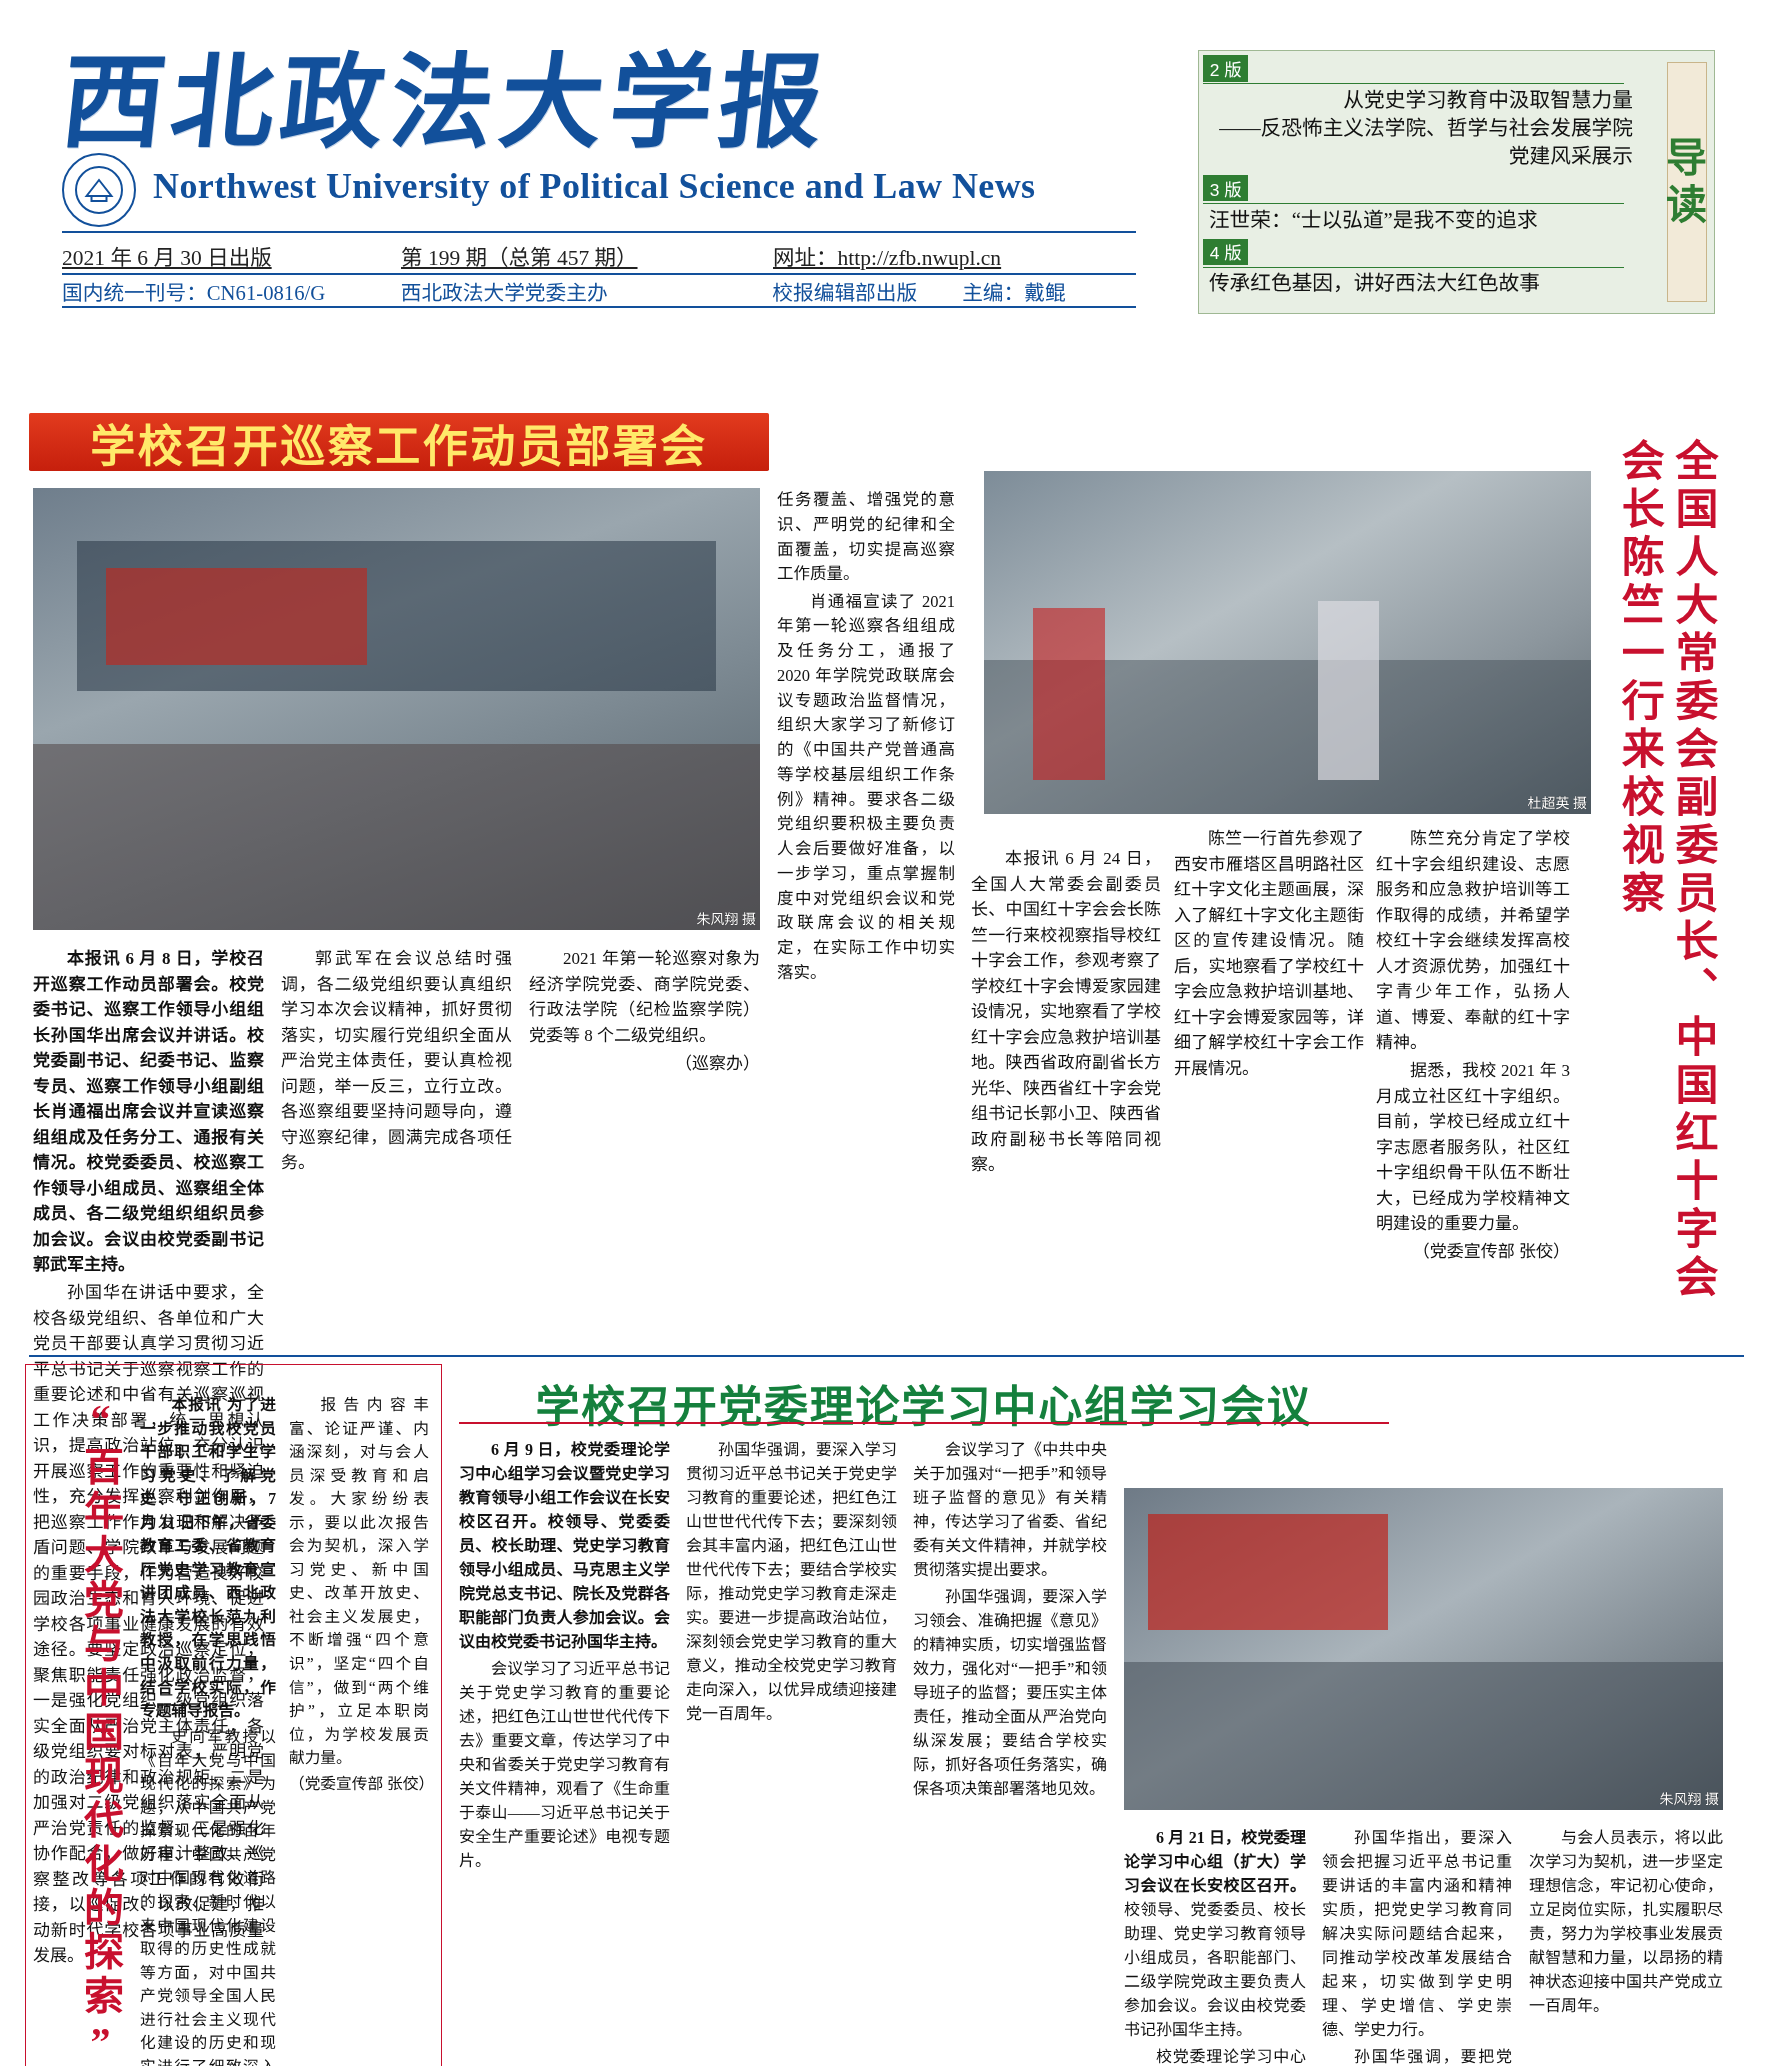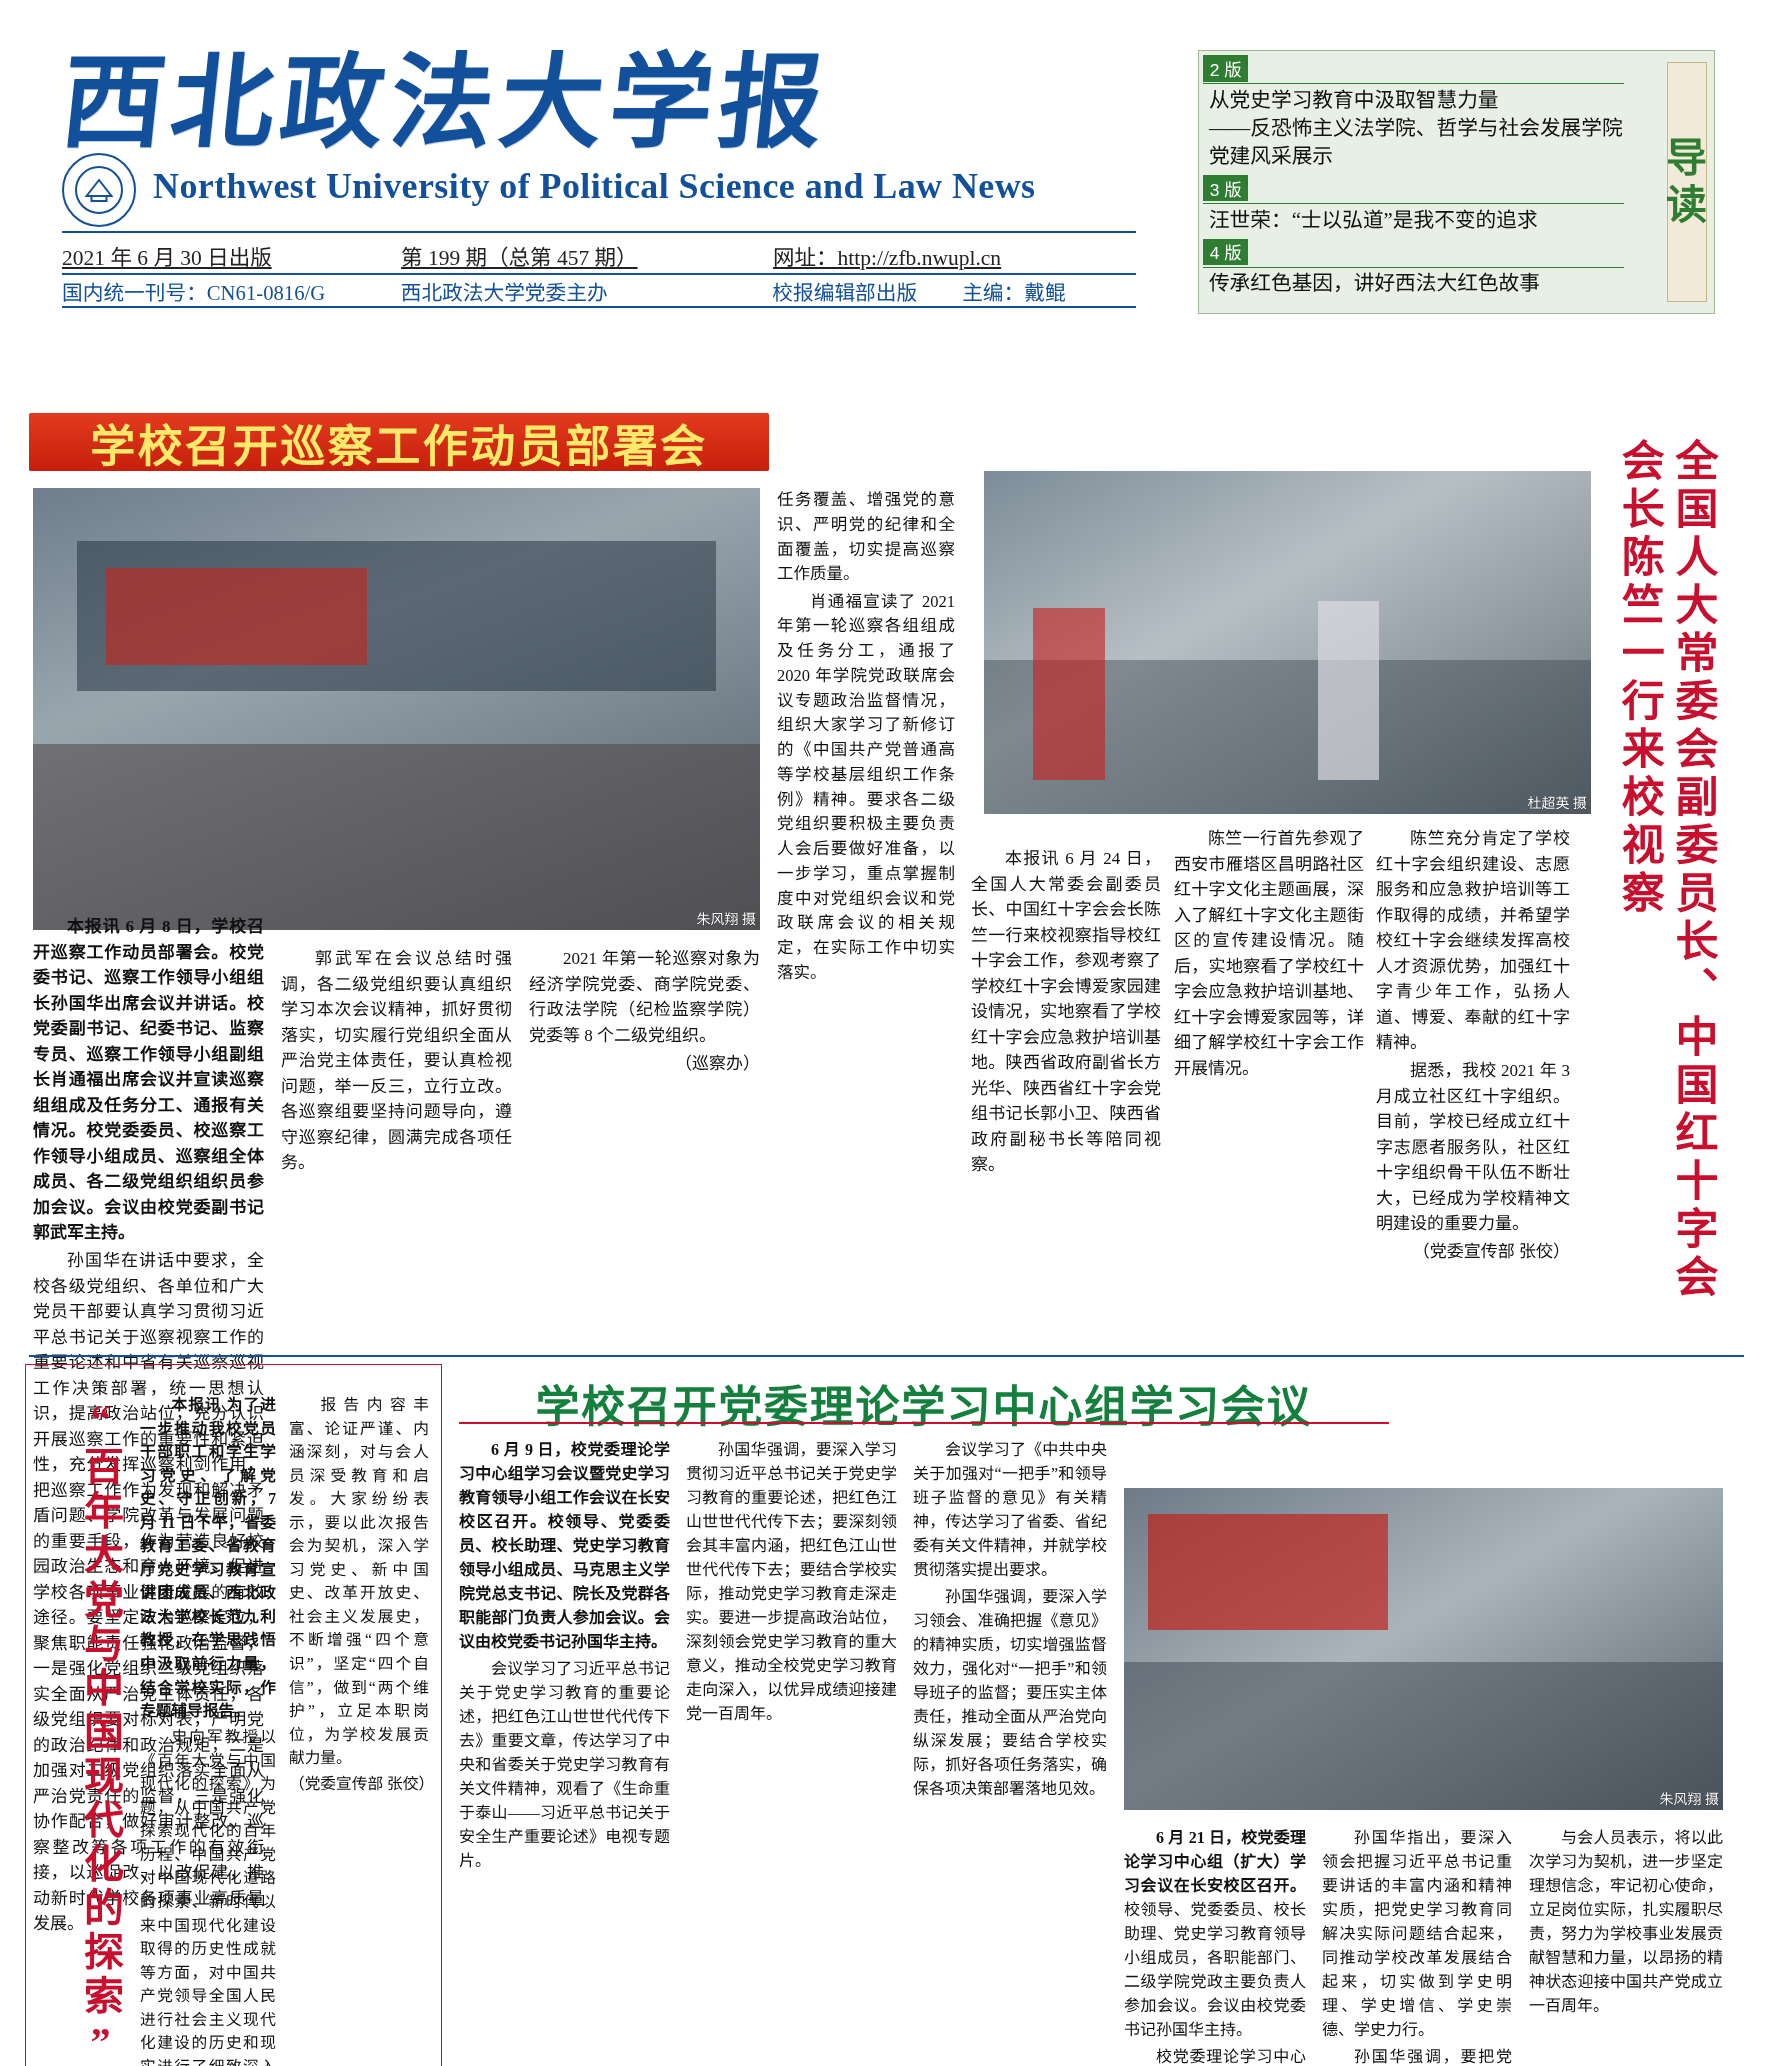--- a/index.html
+++ b/index.html
@@ -147,21 +147,21 @@
       <span class="b4">主编：戴鲲</span>
     </div>
 
     <div class="mh-line3"></div>
 
     <div class="guide">
       <div class="guide-inner">
         <div class="g-item">
           <span class="g-tag">2 版</span>
           <div class="g-line"></div>
-          <div class="g-text" style="white-space:pre-line;">从党史学习教育中汲取智慧力量
+          <div class="g-text" style="white-space:pre-line;text-align:right;">从党史学习教育中汲取智慧力量
 ——反恐怖主义法学院、哲学与社会发展学院党建风采展示</div>
         </div>
         <div class="g-item">
           <span class="g-tag">3 版</span>
           <div class="g-line"></div>
           <div class="g-text" style="white-space:pre-line;">汪世荣：“士以弘道”是我不变的追求</div>
         </div>
         <div class="g-item">
           <span class="g-tag">4 版</span>
           <div class="g-line"></div>
@@ -175,21 +175,21 @@
   <div class="headline-bar">学校召开巡察工作动员部署会</div>
 
   <div class="photo" style="left:33px;top:488px;width:727px;height:442px;">
     <div class="ph-inner" style="background:linear-gradient(160deg,#6f7e8c 0%,#9aa6ae 35%,#7d8a93 60%,#4f5b63 100%);"></div>
     <div style="position:absolute;left:6%;top:12%;width:88%;height:34%;background:rgba(40,55,70,.55);"></div>
     <div style="position:absolute;left:10%;top:18%;width:36%;height:22%;background:rgba(190,40,30,.65);"></div>
     <div style="position:absolute;left:0;bottom:0;width:100%;height:42%;background:rgba(80,70,70,.55);"></div>
     <div class="cap">朱风翔 摄</div>
   </div>
 
-  <div class="col-text" style="position:absolute;left:33px;top:914px;width:231px;height:314px;">
+  <div class="col-text" style="position:absolute;left:33px;top:946px;width:231px;height:314px;">
     <p><span class="lead">本报讯 6 月 8 日，学校召开巡察工作动员部署会。校党委书记、巡察工作领导小组组长孙国华出席会议并讲话。校党委副书记、纪委书记、监察专员、巡察工作领导小组副组长肖通福出席会议并宣读巡察组组成及任务分工、通报有关情况。校党委委员、校巡察工作领导小组成员、巡察组全体成员、各二级党组织组织员参加会议。会议由校党委副书记郭武军主持。</span></p>
     <p>孙国华在讲话中要求，全校各级党组织、各单位和广大党员干部要认真学习贯彻习近平总书记关于巡察视察工作的重要论述和中省有关巡察巡视工作决策部署，统一思想认识，提高政治站位，充分认识开展巡察工作的重要性和紧迫性，充分发挥巡察利剑作用，把巡察工作作为发现和解决矛盾问题、学院改革与发展问题的重要手段，作为营造良好校园政治生态和育人环境、促进学校各项事业健康发展的有效途径。要坚定政治巡察定位，聚焦职能责任强化政治监督，一是强化党组织二级党组织落实全面从严治党主体责任，各级党组织要对标对表，严明党的政治纪律和政治规矩，二是加强对二级党组织落实全面从严治党责任的监督，三是强化协作配合，做好审计整改、巡察整改等各项工作的有效衔接，以巡促改、以改促建，推动新时代学校各项事业高质量发展。</p>
   </div>
 
   <div class="col-text" style="position:absolute;left:281px;top:946px;width:231px;height:314px;">
     <p>郭武军在会议总结时强调，各二级党组织要认真组织学习本次会议精神，抓好贯彻落实，切实履行党组织全面从严治党主体责任，要认真检视问题，举一反三，立行立改。各巡察组要坚持问题导向，遵守巡察纪律，圆满完成各项任务。</p>
   </div>
 
   <div class="col-text" style="position:absolute;left:529px;top:946px;width:231px;height:314px;">
     <p>2021 年第一轮巡察对象为经济学院党委、商学院党委、行政法学院（纪检监察学院）党委等 8 个二级党组织。</p>

